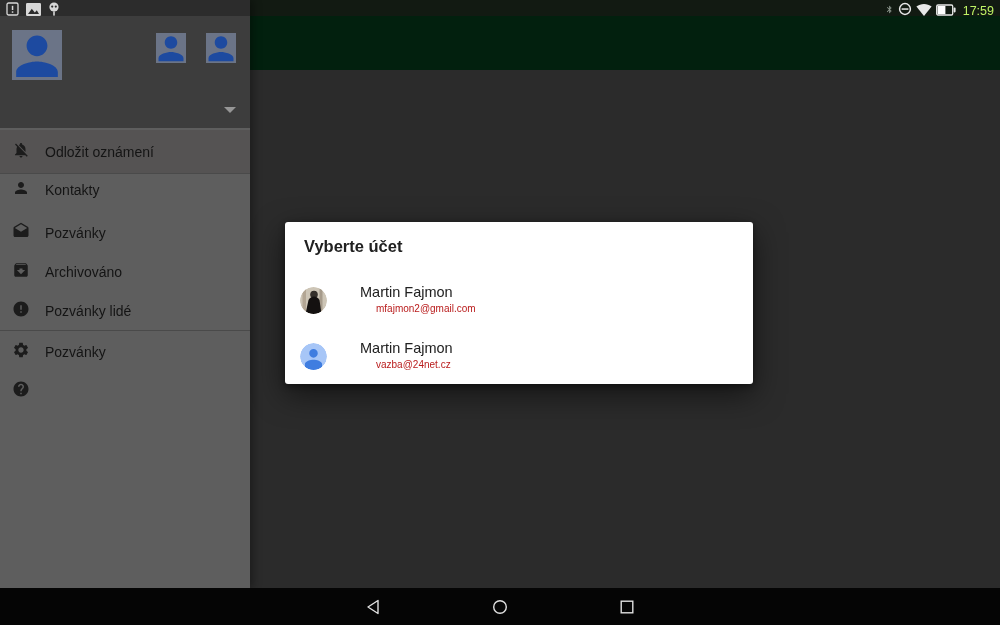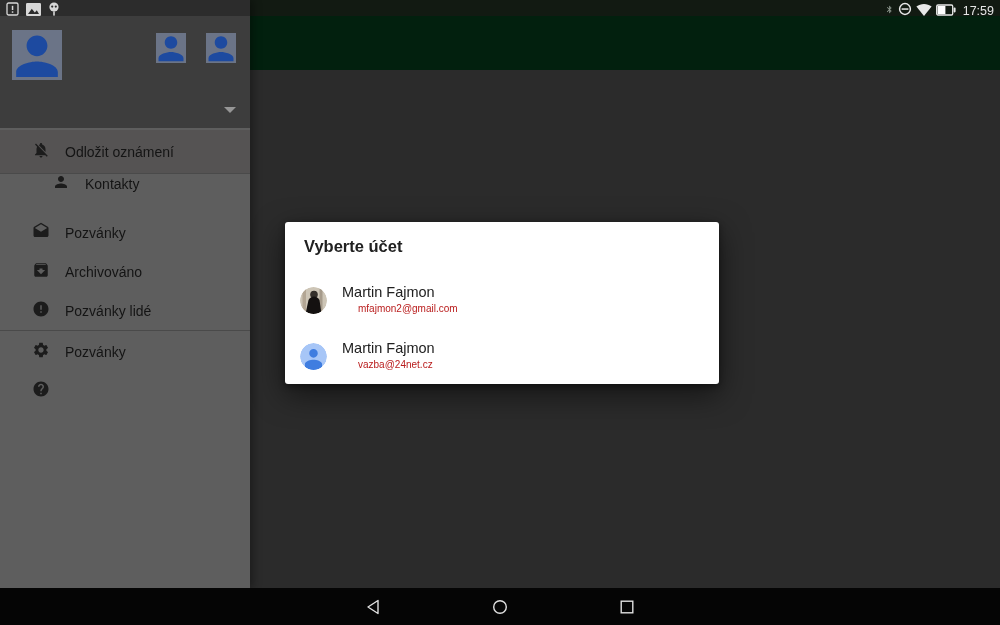--- a/index.html
+++ b/index.html
@@ -10,45 +10,45 @@
     background:#2a2a2a;
   }
   
   .main-statusbar{ position:absolute; left:250px; top:0; right:0; height:16px; background:#121a12; }
   .main-toolbar{ position:absolute; left:250px; top:16px; right:0; height:54px; background:#02200e; }
   .main-content{ position:absolute; left:250px; top:70px; right:0; height:518px; background:#2b2b2b; }
 
   
   .sb-left{ position:absolute; left:6px; top:3px; height:16px; display:flex; align-items:center; gap:7px; z-index:30; }
   .sb-right{ position:absolute; right:6px; top:2px; height:17px; display:flex; align-items:center; gap:4px; z-index:30; }
-  .sb-time{ color:#e5e5e5; font-size:12.5px; margin-left:3px; }
+  .sb-time{ color:#bef264; font-size:12.5px; margin-left:3px; }
 
   
   .drawer{ position:absolute; left:0; top:0; width:250px; height:588px; z-index:10;
            box-shadow:3px 0 8px rgba(0,0,0,.35); }
   .drawer-header{ position:absolute; left:0; top:0; width:100%; height:128px; background:#3d3d3d; }
   .drawer-header::before{ content:""; position:absolute; left:0; top:0; width:100%; height:16px; background:#2c2c2c; }
   .avatar-lg{ position:absolute; left:12px; top:30px; width:50px; height:50px; }
   .avatar-sm1{ position:absolute; left:156px; top:33px; width:30px; height:30px; }
   .avatar-sm2{ position:absolute; left:206px; top:33px; width:30px; height:30px; }
   .hdr-chevron{ position:absolute; left:224px; top:107px; width:0; height:0;
     border-left:6px solid transparent; border-right:6px solid transparent; border-top:6px solid #969696; }
   .drawer-menu{ position:absolute; left:0; top:128px; width:100%; height:460px; background:#5e5e5e; }
   .menu-item{ position:absolute; left:0; width:100%; height:39px; display:flex; align-items:center;
-    padding-left:32px; gap:15px; color:#141414; font-size:14px; cursor:default;text-align:center; }
+    padding-left:12px; gap:15px; color:#141414; font-size:14px; cursor:default;text-align:center; }
   .menu-item svg{ flex:0 0 auto; }
   .menu-item.selected{ background:#555353; }
   .menu-divider{ position:absolute; left:0; width:100%; height:1px; background:#4a4a4a; }
 
   
-  .dialog{ position:absolute; left:285px; top:222px; width:434px; height:162px; background:#ffffff;
+  .dialog{ position:absolute; left:285px; top:222px; width:468px; height:162px; background:#ffffff;
     border-radius:3px; z-index:40; box-shadow:0 10px 30px rgba(0,0,0,.55), 0 2px 6px rgba(0,0,0,.4); }
   .dialog-title{ position:absolute; left:19px; top:15px; font-size:16.5px; font-weight:bold; color:#212121; }
   .account-row{ position:absolute; left:15px; width:calc(100% - 30px); height:40px; display:flex;
-    align-items:center; gap:15px; cursor:pointer; }
+    align-items:center; gap:33px; cursor:pointer; }
   .account-row.r0{ top:58px; } .account-row.r1{ top:114px; }
   .account-avatar{ width:27px; height:27px; border-radius:50%; overflow:hidden; flex:0 0 auto; }
   .account-texts{ display:flex; flex-direction:column; justify-content:center; }
   .account-name{ font-size:14.5px; color:#212121; line-height:18px; }
   .account-email{ font-size:10px; color:#b91c1c; line-height:16px;padding-left:16px; }
 
   
   .navbar{ position:absolute; left:0; top:588px; width:100%; height:37px; background:#050505; z-index:20; }
   .nav-btn{ position:absolute; top:10px; width:18px; height:18px; display:flex; align-items:center; justify-content:center; }
   .nav-back{ left:364px; } .nav-home{ left:491px; } .nav-recents{ left:618px; }
@@ -143,21 +143,21 @@
     </div>
 
     <div class="drawer-menu">
       <div class="menu-item selected" style="top:2px;height:43px;">
         <span><svg width="18" height="18" viewBox="0 0 24 24" fill="#1c1c1c">
               <path d="M20 18.69L7.84 6.14 5.27 3.49 4 4.76l2.8 2.8v.01c-.52.99-.8 2.16-.8 3.42v5l-2 2v1h13.73l2 2L21 19.72l-1-1.03zM12 22c1.11 0 2-.89 2-2h-4c0 1.11.89 2 2 2zm6-7.32V11c0-3.08-1.64-5.64-4.5-6.32V4c0-.83-.67-1.5-1.5-1.5s-1.5.67-1.5 1.5v.68c-.24.06-.47.12-.69.21-.31.12-.61.26-.89.42L18 14.68z"></path>
             </svg></span>
         <span>Odložit oznámení</span>
       </div>
       <div class="menu-divider" style="top:45px;"></div>
-      <div class="menu-item" style="top:36px;margin-left:20px;">
+      <div class="menu-item" style="top:42px;">
         <span><svg width="18" height="18" viewBox="0 0 24 24" fill="#1c1c1c">
               <path d="M12 12c2.21 0 4-1.79 4-4s-1.79-4-4-4-4 1.79-4 4 1.79 4 4 4zm0 2c-2.67 0-8 1.34-8 4v2h16v-2c0-2.66-5.33-4-8-4z"></path>
             </svg></span>
         <span>Kontakty</span>
       </div>
       <div class="menu-item" style="top:124px;">
         <span><svg width="18" height="18" viewBox="0 0 24 24" fill="#1c1c1c">
               <path d="M20.54 5.23l-1.39-1.68C18.88 3.21 18.47 3 18 3H6c-.47 0-.88.21-1.16.55L3.46 5.23C3.17 5.57 3 6.02 3 6.5V19c0 1.1.9 2 2 2h14c1.1 0 2-.9 2-2V6.5c0-.48-.17-.93-.46-1.27zM12 17.5L6.5 12H10v-2h4v2h3.5L12 17.5zM5.12 5l.81-1h12l.94 1H5.12z"></path>
             </svg></span>
         <span>Archivováno</span>

